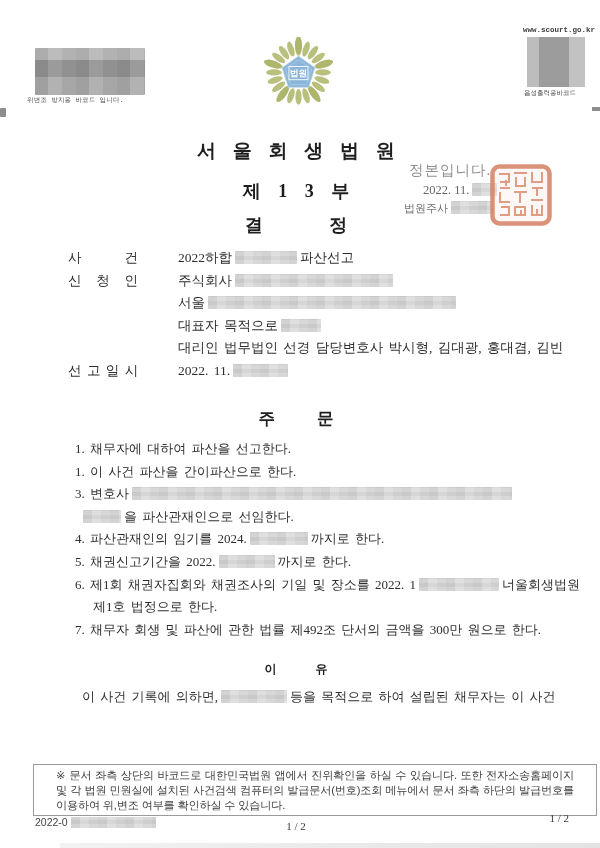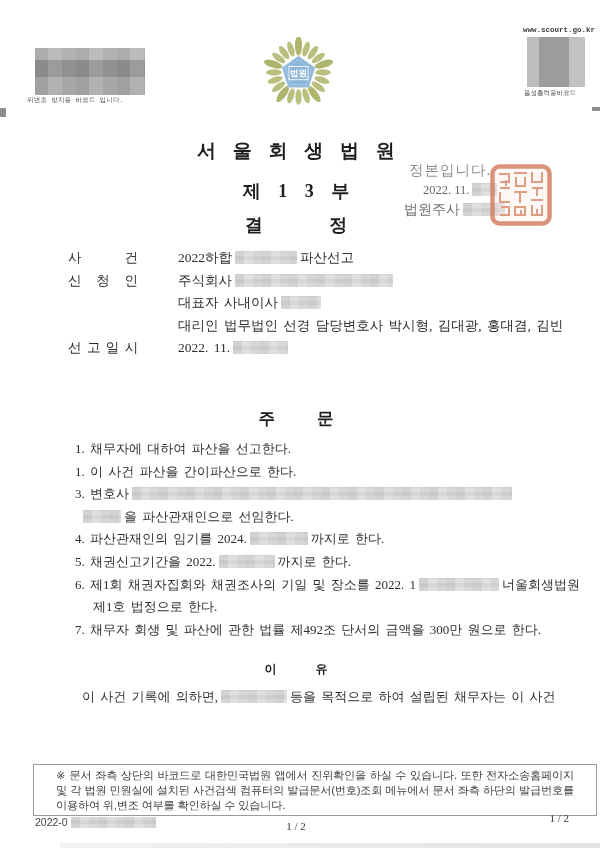--- a/index.html
+++ b/index.html
@@ -33,21 +33,21 @@
 
   
   .title-block{position:absolute;left:0;top:141px;width:592px;text-align:center;color:#1e1e1e;}
   .t-court{font-size:19px;font-weight:bold;word-spacing:11px;letter-spacing:.5px;line-height:20px;}
   .t-div{margin-top:20px;font-size:18px;font-weight:bold;word-spacing:13px;line-height:20px;}
   .t-dec{margin-top:14px;font-size:18px;font-weight:bold;word-spacing:62px;line-height:20px;}
 
   
   .stamp-cert{position:absolute;left:409px;top:161px;font-size:14.5px;color:#8f8f8f;letter-spacing:1px;}
   .stamp-date{position:absolute;left:423px;top:183px;font-size:12.5px;color:#676767;}
-  .stamp-clerk{position:absolute;left:404px;top:201px;font-size:14px;color:#6e6e6e;}
+  .stamp-clerk{position:absolute;left:404px;top:201px;font-size:11px;color:#6e6e6e;}
   .seal{position:absolute;left:489px;top:163px;}
 
   
   .redact{
     display:inline-block;height:13px;vertical-align:-2px;margin:0 3px;border-radius:1px;
     background-color:#d6d6d6;
     background-image:
       repeating-linear-gradient(90deg, rgba(0,0,0,.045) 0 9px, rgba(255,255,255,.10) 9px 18px, rgba(0,0,0,.02) 18px 27px),
       repeating-linear-gradient(0deg, rgba(255,255,255,.14) 0 4px, rgba(0,0,0,.02) 4px 8px);
   }
@@ -156,21 +156,24 @@
   </svg>
 
   <div class="case-block">
     <div class="case-row">
       <span class="case-label">사 건</span><span><span>2022하합</span><span class="redact" style="width: 62px;"></span><span>파산선고</span></span>
     </div>
     <div class="case-row">
       <span class="case-label">신 청 인</span><span><span>주식회사</span><span class="redact" style="width: 158px;"></span></span>
     </div>
     <div class="case-row">
-      <span class="case-label"></span><span><span>대표자 사내이사</span><span class="redact" style="width: 40px;"></span></span>
+      <span class="case-label"></span><span><span>서울</span><span class="redact" style="width: 248px;"></span></span>
+    </div>
+    <div class="case-row">
+      <span class="case-label"></span><span><span>대표자 목적으로</span><span class="redact" style="width: 40px;"></span></span>
     </div>
     <div class="case-row">
       <span class="case-label"></span><span><span>대리인 법무법인 선경 담당변호사 박시형, 김대광, 홍대겸, 김빈</span></span>
     </div>
     <div class="case-row">
       <span class="case-label">선 고 일 시</span><span><span>2022. 11.</span><span class="redact" style="width: 55px;"></span></span>
     </div>
   </div>
 
   <div class="order-heading">주 문</div>

